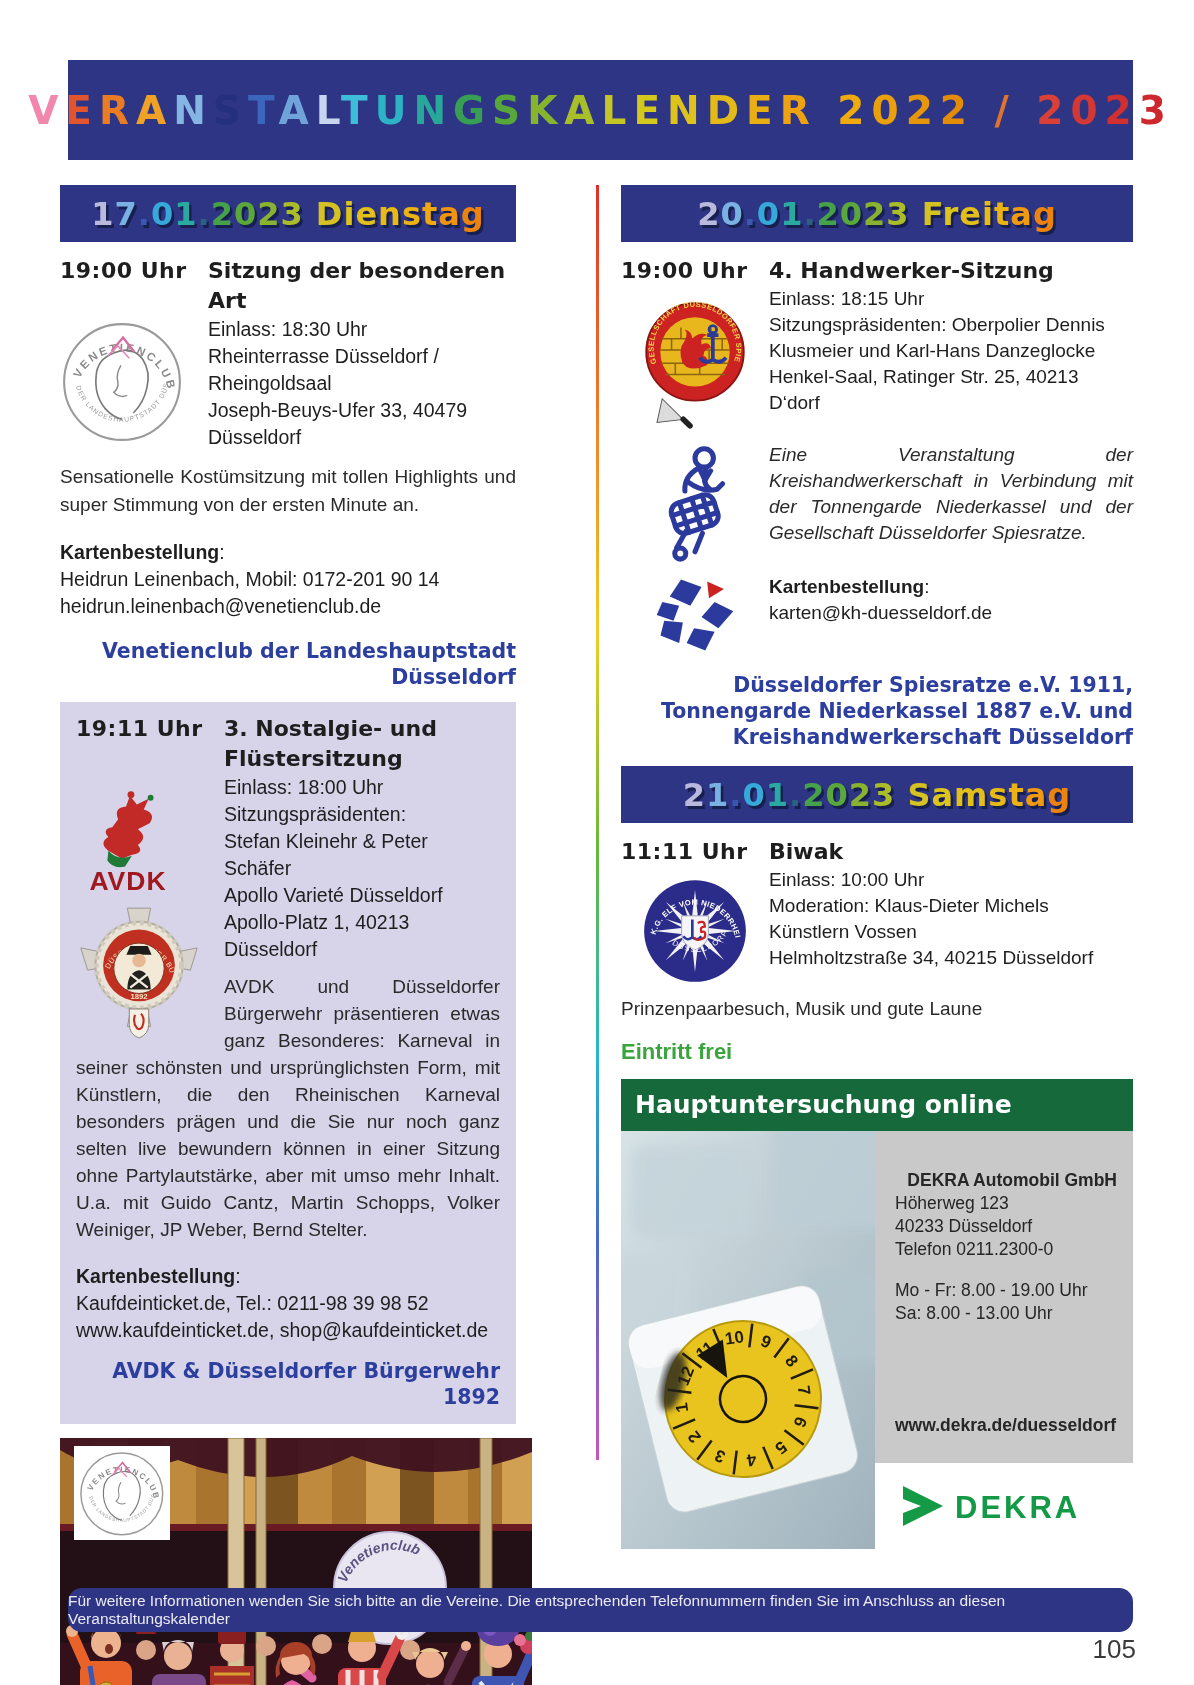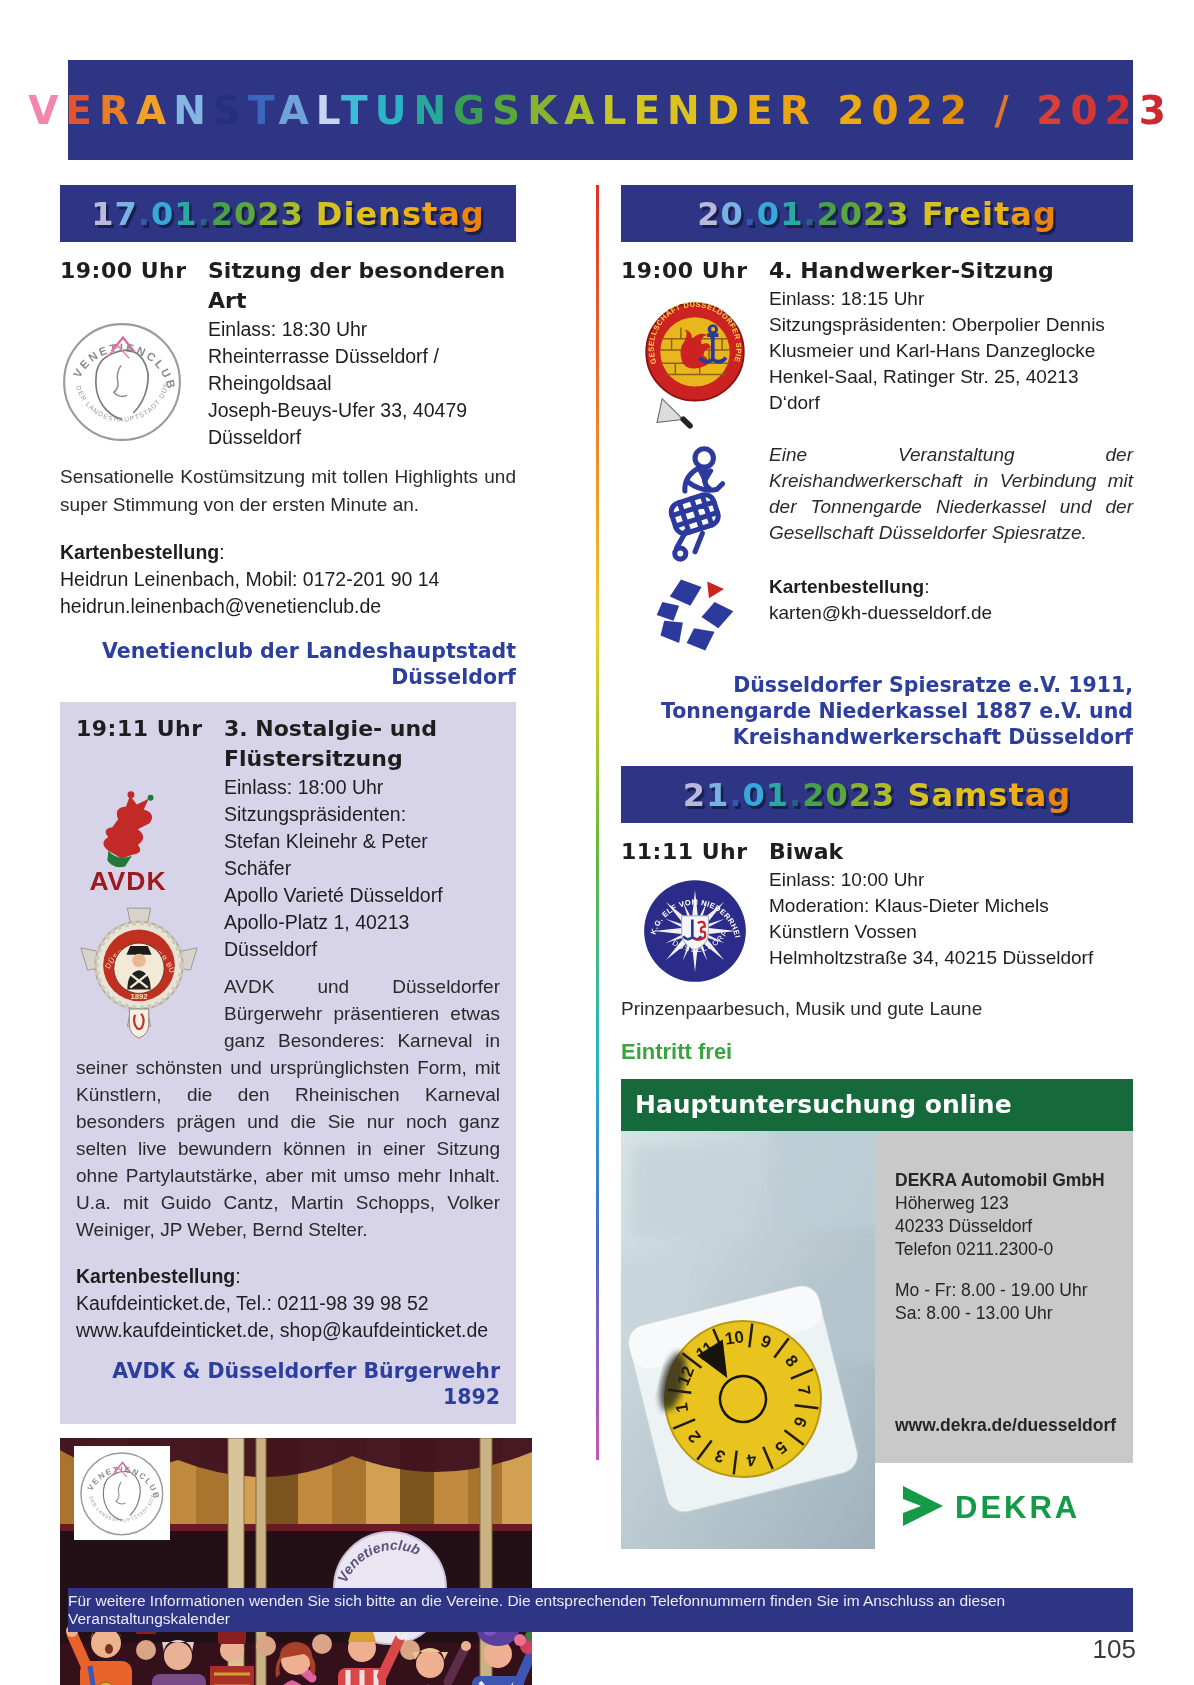--- a/index.html
+++ b/index.html
@@ -42,27 +42,27 @@
   .dicon{width:148px;flex:none;display:flex;justify-content:center;align-items:flex-start;}
   .dtext{flex:1;font-style:italic;text-align:justify;font-size:19px;line-height:26px;color:#2a2a2a;}
   .free{color:#3aa43d;font-weight:bold;font-size:22px;margin-top:16px;}
   
   .ad{margin-top:14px;}
   .adhead{background:#15693a;color:#fff;font-family:"DejaVu Sans",sans-serif;font-weight:bold;font-size:25px;height:52px;line-height:52px;padding-left:14px;}
   .adbody{display:flex;height:418px;}
   .adphoto{width:254px;flex:none;position:relative;}
   .adright{flex:1;display:flex;flex-direction:column;}
   .adgray{background:#c9c9c9;flex:1;padding:20px 16px 10px 20px;font-size:17.5px;line-height:23px;color:#262626;display:flex;flex-direction:column;}
-  .adcompany{font-weight:bold;margin-top:18px;}
+  .adcompany{font-weight:bold;margin-top:18px;text-align:right;}
   .adhours{margin-top:18px;}
   .adurl{font-weight:bold;margin-top:auto;margin-bottom:16px;}
   .adwhite{height:86px;background:#fff;display:flex;align-items:center;justify-content:center;}
   
   .footerbar{position:absolute;left:68px;top:1588px;width:1065px;height:44px;background:#2d3584;
-             color:#eceaf4;font-size:15.5px;display:flex;align-items:center;justify-content:flex-start;}
+             color:#eceaf4;font-size:15.5px;display:flex;align-items:center;justify-content:flex-start;border-radius:14px;}
   .pagenum{position:absolute;right:58px;top:1634px;font-size:26px;color:#3a3a3a;}
   svg text{font-family:"Liberation Sans",sans-serif;}
 </style>
 </head>
 <body>
 
 <svg width="0" height="0" style="position:absolute" aria-hidden="true">
   <defs>
     <g id="vclogo">
       <circle cx="60" cy="60" r="56" fill="#ffffff" stroke="#9a9a9a" stroke-width="2"></circle>

